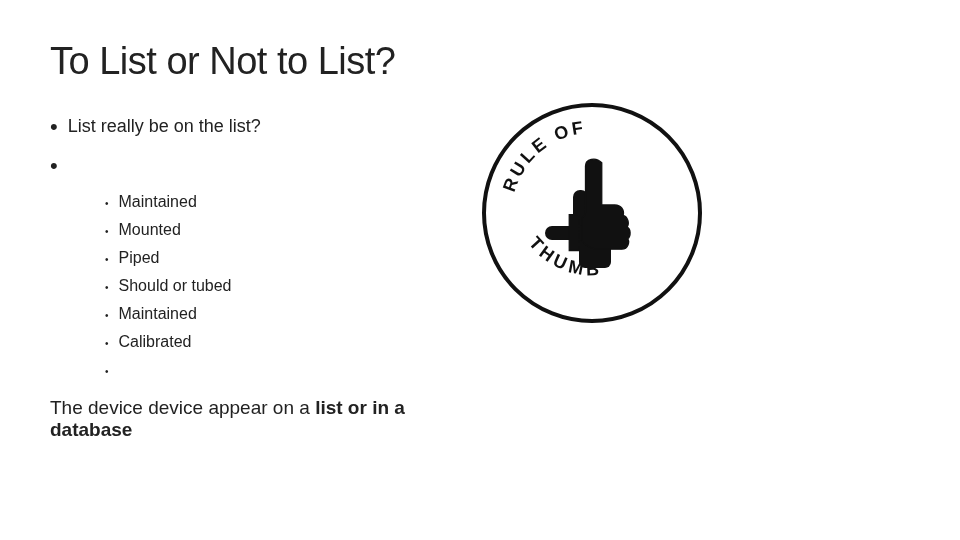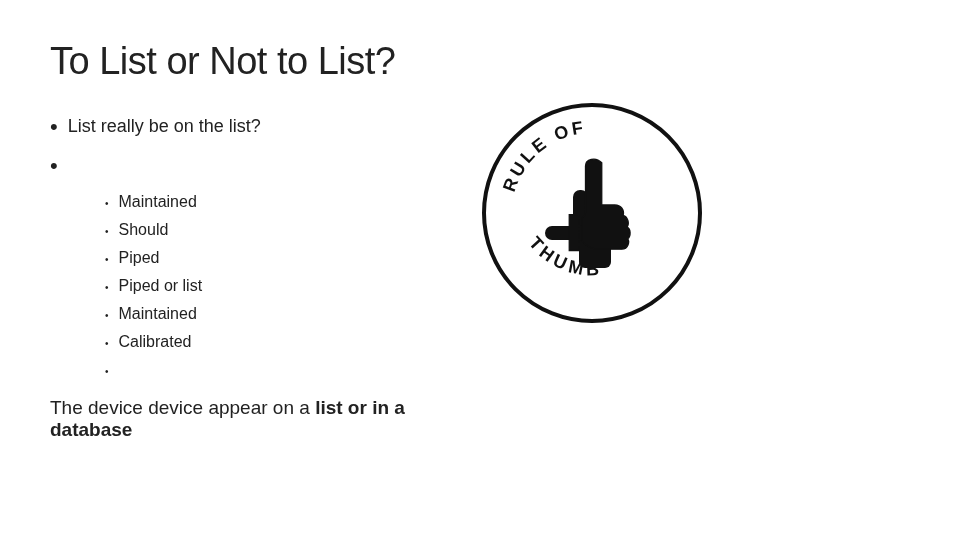--- a/index.html
+++ b/index.html
@@ -122,31 +122,31 @@
 
       <div class="sub-bullets">
 
         <div class="sub-bullet">
           <span class="dot">•</span>
           <span>Maintained</span>
         </div>
 
         <div class="sub-bullet">
           <span class="dot">•</span>
-          <span>Should</span>
+          <span>Mounted</span>
         </div>
 
         <div class="sub-bullet">
           <span class="dot">•</span>
           <span>Piped</span>
         </div>
 
         <div class="sub-bullet">
           <span class="dot">•</span>
-          <span>Piped or list</span>
+          <span>Should or tubed</span>
         </div>
 
         <div class="sub-bullet">
           <span class="dot">•</span>
           <span>Maintained</span>
         </div>
 
         <div class="sub-bullet">
           <span class="dot">•</span>
           <span>Calibrated</span>

